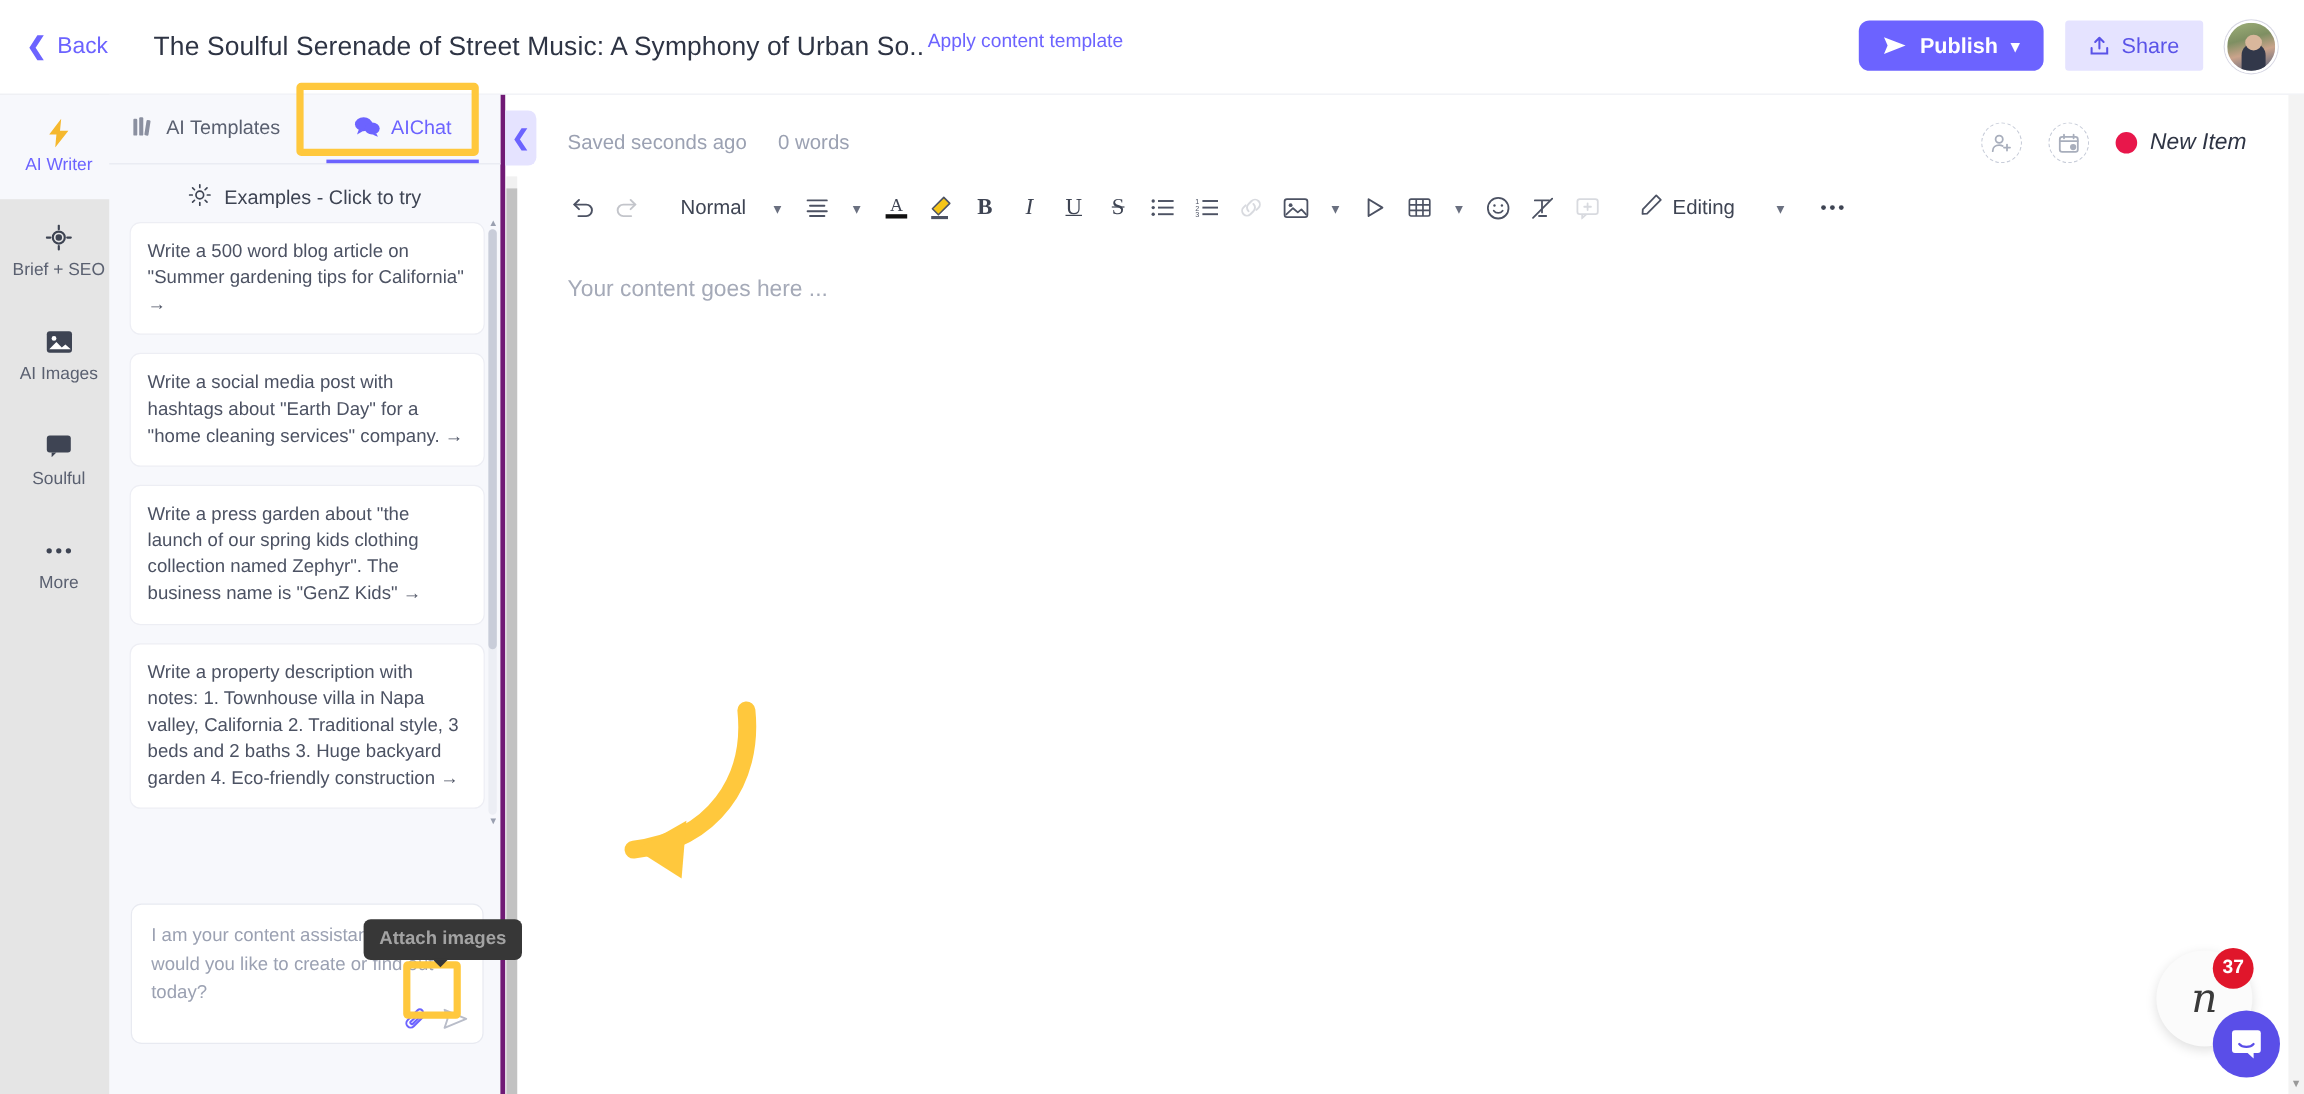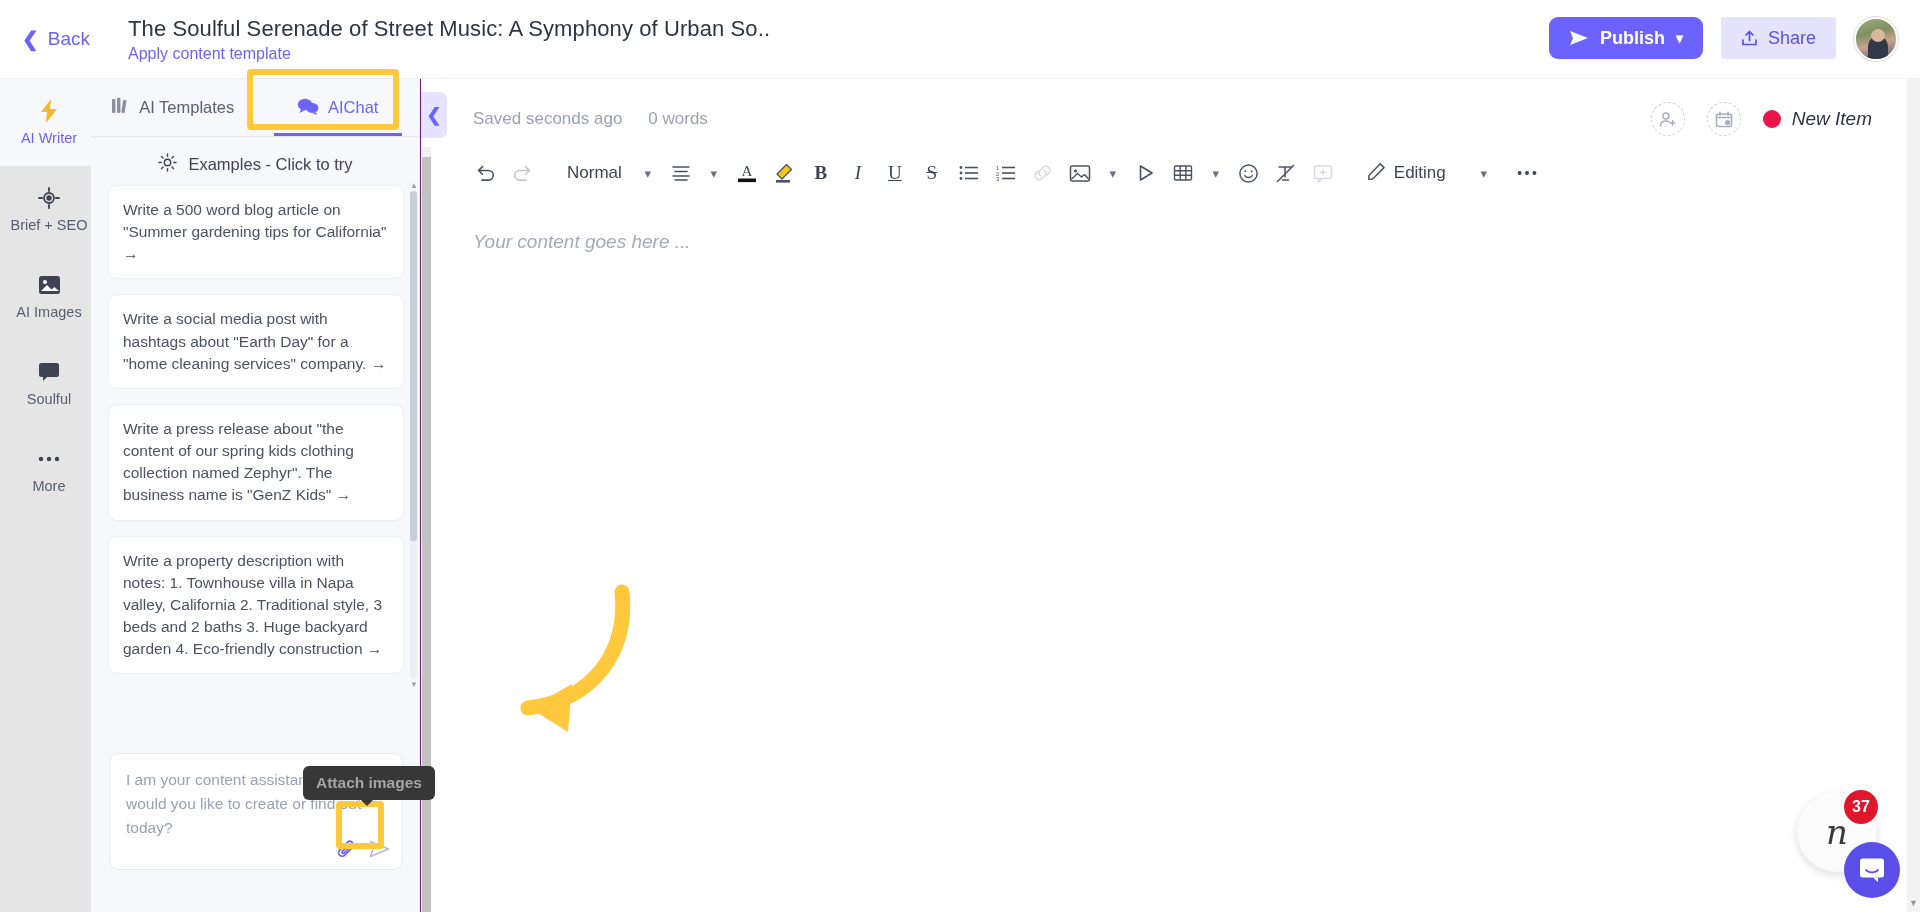--- a/index.html
+++ b/index.html
@@ -16,21 +16,21 @@
     position: absolute; left: 0; top: 0; width: 1920px; height: 79px;
     background: #ffffff;
     border-bottom: 1px solid #eceef3;
     display: flex; align-items: center;
   }
   #back-btn {
     display: flex; align-items: center; gap: 9px;
     color: #6c63ff; font-size: 19px; margin-left: 22px; cursor: pointer;
   }
   #back-btn .chev { font-size: 20px; line-height: 1; font-weight: 600; }
-  #title-block { margin-left: 38px; display: flex; flex-direction: column; gap: 3px; }
+  #title-block { margin-left: 38px; display: flex; flex-direction: row; gap: 3px; }
   #doc-title { font-size: 22px; color: #2e3444; letter-spacing: .1px; }
   #apply-template { font-size: 16px; color: #6c63ff; cursor: pointer; }
   #header-right {
     margin-left: auto; margin-right: 22px;
     display: flex; align-items: flex-start; gap: 18px;
   }
   #publish-btn {
     background: #6c63ff; color: #fff; border-radius: 9px;
     height: 42px; padding: 0 20px; display: flex; align-items: center; gap: 11px;
     font-size: 18px; font-weight: bold; cursor: pointer;
@@ -68,21 +68,21 @@
     align-items: center; justify-content: center; gap: 7px; cursor: pointer;
   }
   .rail-item.active { background: #f7f8fc; }
   .rail-label { font-size: 14.5px; color: #5a6070; }
   .rail-item.active .rail-label { color: #6c63ff; }
   .rail-icon { height: 24px; display: flex; align-items: center; justify-content: center; }
 
   
   #chat-panel {
     position: absolute; left: 91px; top: 79px; width: 330px; height: 833px;
-    background: #f7f8fc; border-right: 1px solid #701a75;
+    background: #f7f8fc; border-right: 4px solid #701a75;
   }
   #panel-tabs {
     height: 58px; display: flex; align-items: stretch;
     border-bottom: 1px solid #e7e9f1; background: #f7f8fc;
   }
   .panel-tab {
     flex: 1; display: flex; align-items: center; justify-content: center; gap: 9px;
     font-size: 16.5px; color: #5a6070; cursor: pointer; position: relative;
   }
   .panel-tab.active { color: #6c63ff; }
@@ -192,21 +192,21 @@
   }
   .tb { width: 34px; height: 34px; display: flex; align-items: center; justify-content: center; cursor: pointer; }
   .tb.sep { width: 12px; }
   .tb-text { font-size: 17px; color: #3e4453; padding: 0 10px; cursor: pointer; }
   .tb-caret { font-size: 13px; color: #6a7080; width: 26px; text-align: center; cursor: pointer; }
   .tb-dis { opacity: .33; }
   #editing-group { display: flex; align-items: center; gap: 8px; margin-left: 24px; cursor: pointer; }
   #editing-group .lbl { font-size: 17px; color: #3e4453; }
 
   #content-placeholder {
-    padding: 37px 0 0 51px; font-size: 19px; font-style: italic; color: #a5aab8;
+    padding: 37px 0 0 51px; font-size: 19px; color: #a5aab8;
   }
   #editor-scrollbar {
     position: absolute; left: 0px; top: 68px; width: 9px; height: 765px; background: #f1f1f1;
   }
   #editor-scrollbar .thumb {
     position: absolute; left: 0; top: 10px; width: 9px; height: 755px; background: #c2c2c2;
   }
 
   
   #helper-bubble {
@@ -358,21 +358,21 @@
         <span>gardening tips for California"</span>
         <span class="arrow">→</span>
       </div>
       <div class="ex-card">
         <span>Write a social media post with hashtags</span>
         <span>about "Earth Day" for a "home cleaning</span>
         <span>services" company.</span>
         <span class="arrow">→</span>
       </div>
       <div class="ex-card">
-        <span>Write a press release about "the content of</span>
+        <span>Write a press garden about "the launch of</span>
         <span>our spring kids clothing collection named</span>
         <span>Zephyr".</span>
         <span>The business name is "GenZ Kids"</span>
         <span class="arrow">→</span>
       </div>
       <div class="ex-card">
         <span>Write a property description with notes:</span>
         <span>1. Townhouse villa in Napa valley,</span>
         <span>California</span>
         <span>2. Traditional style, 3 beds and 2 baths</span>

